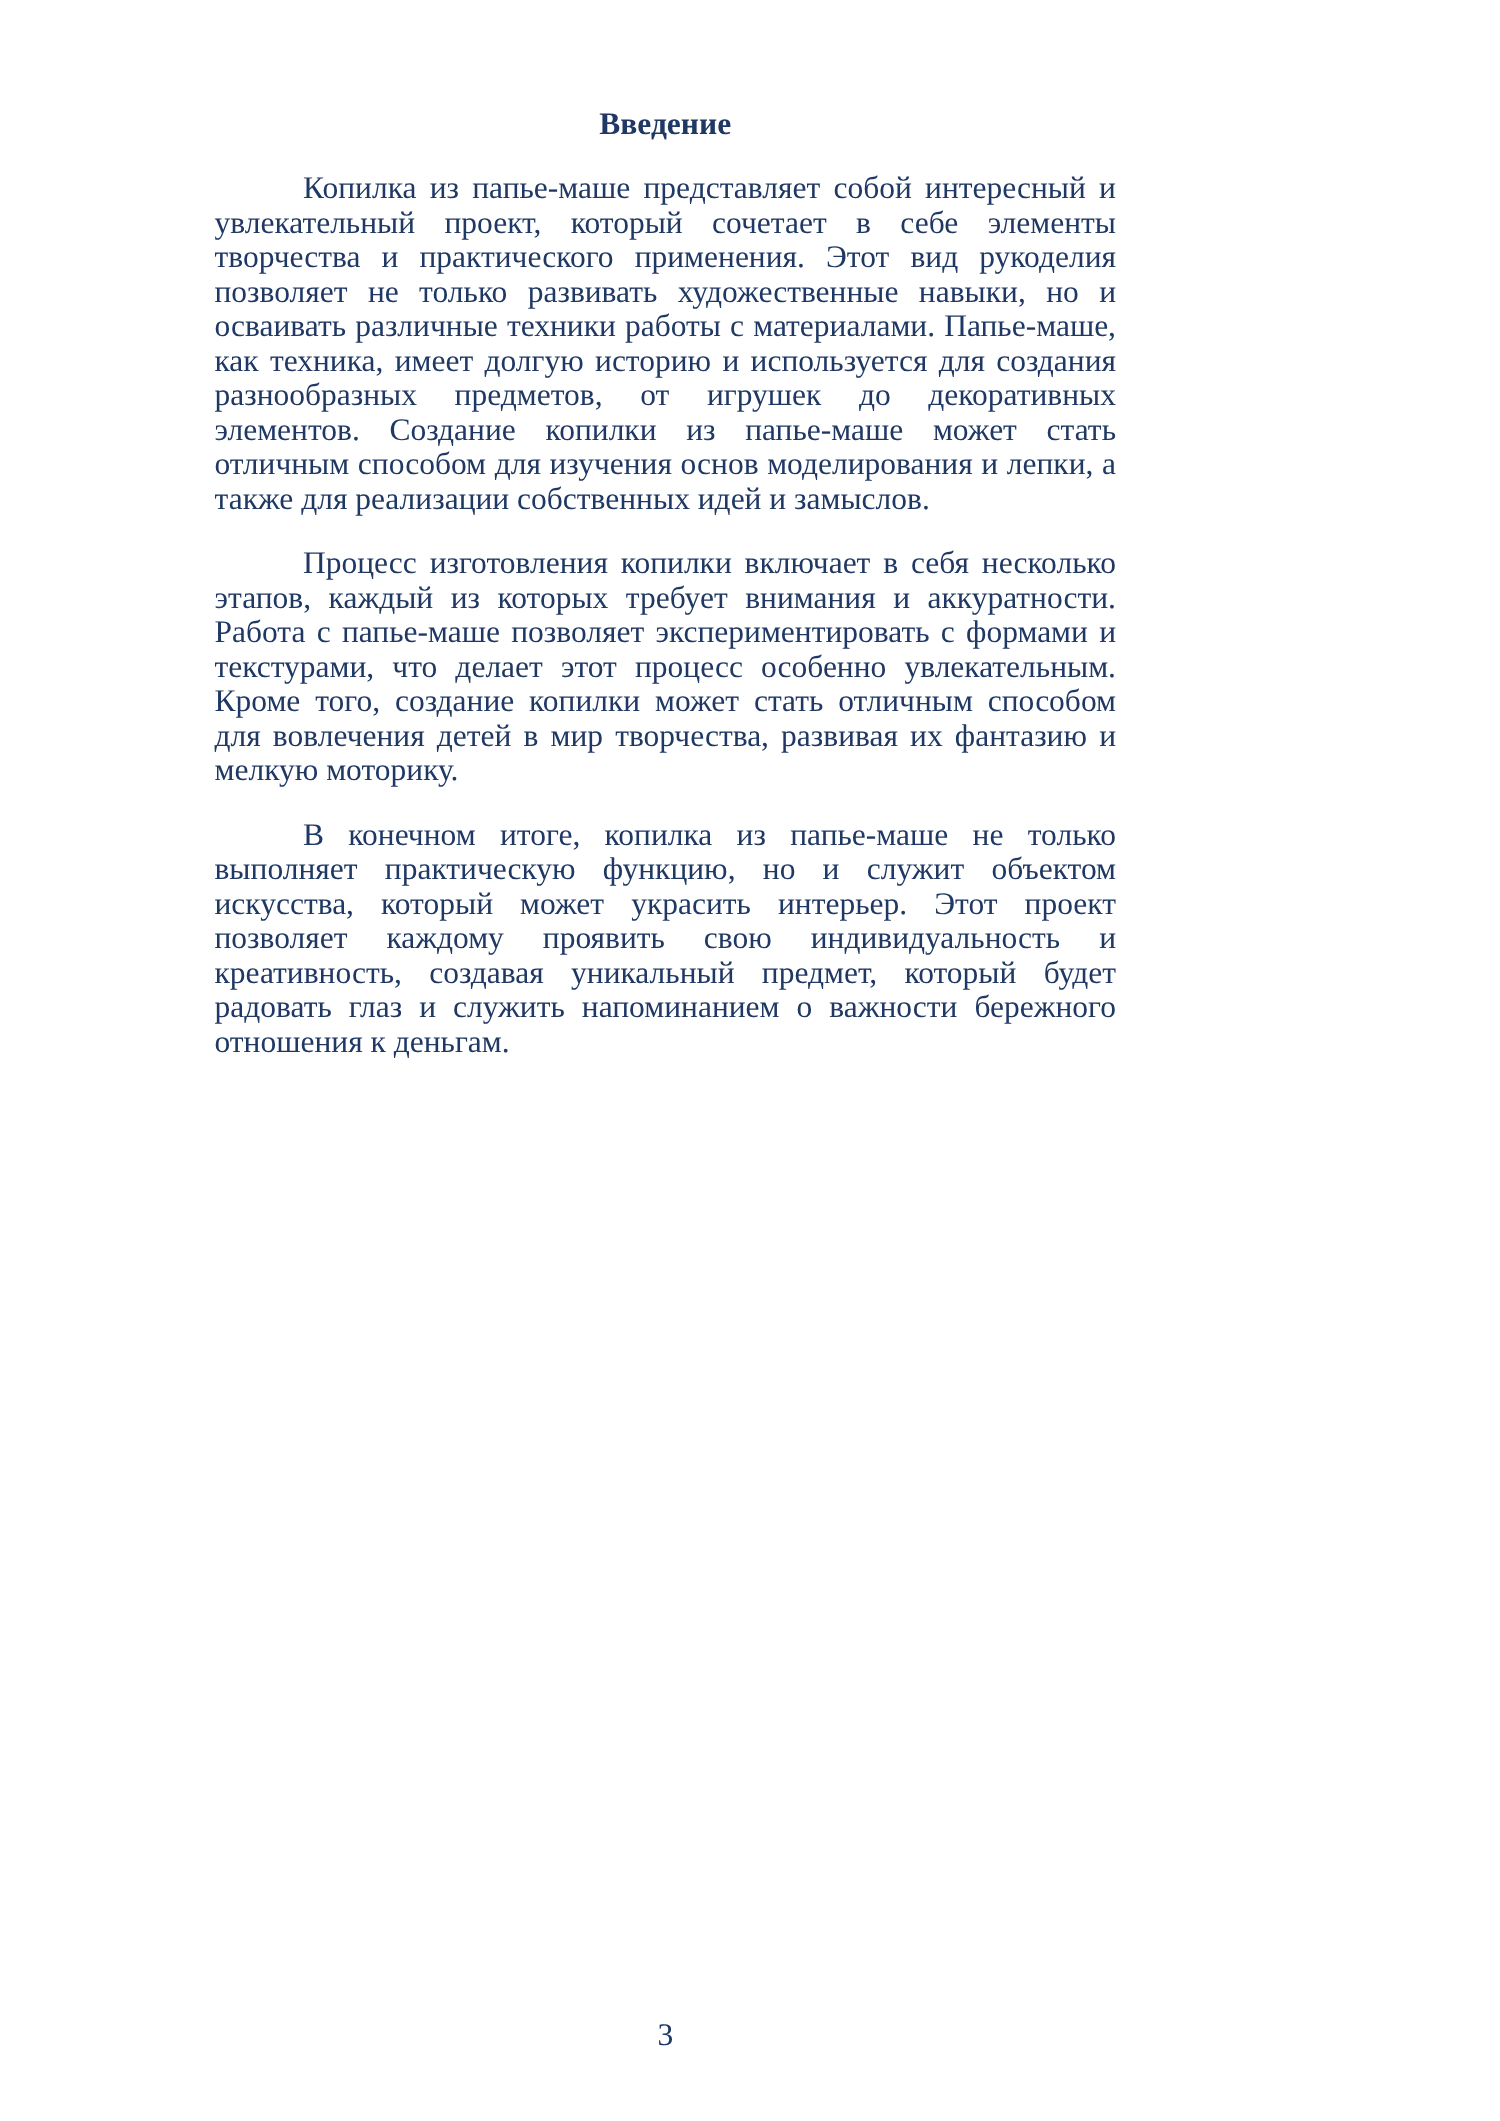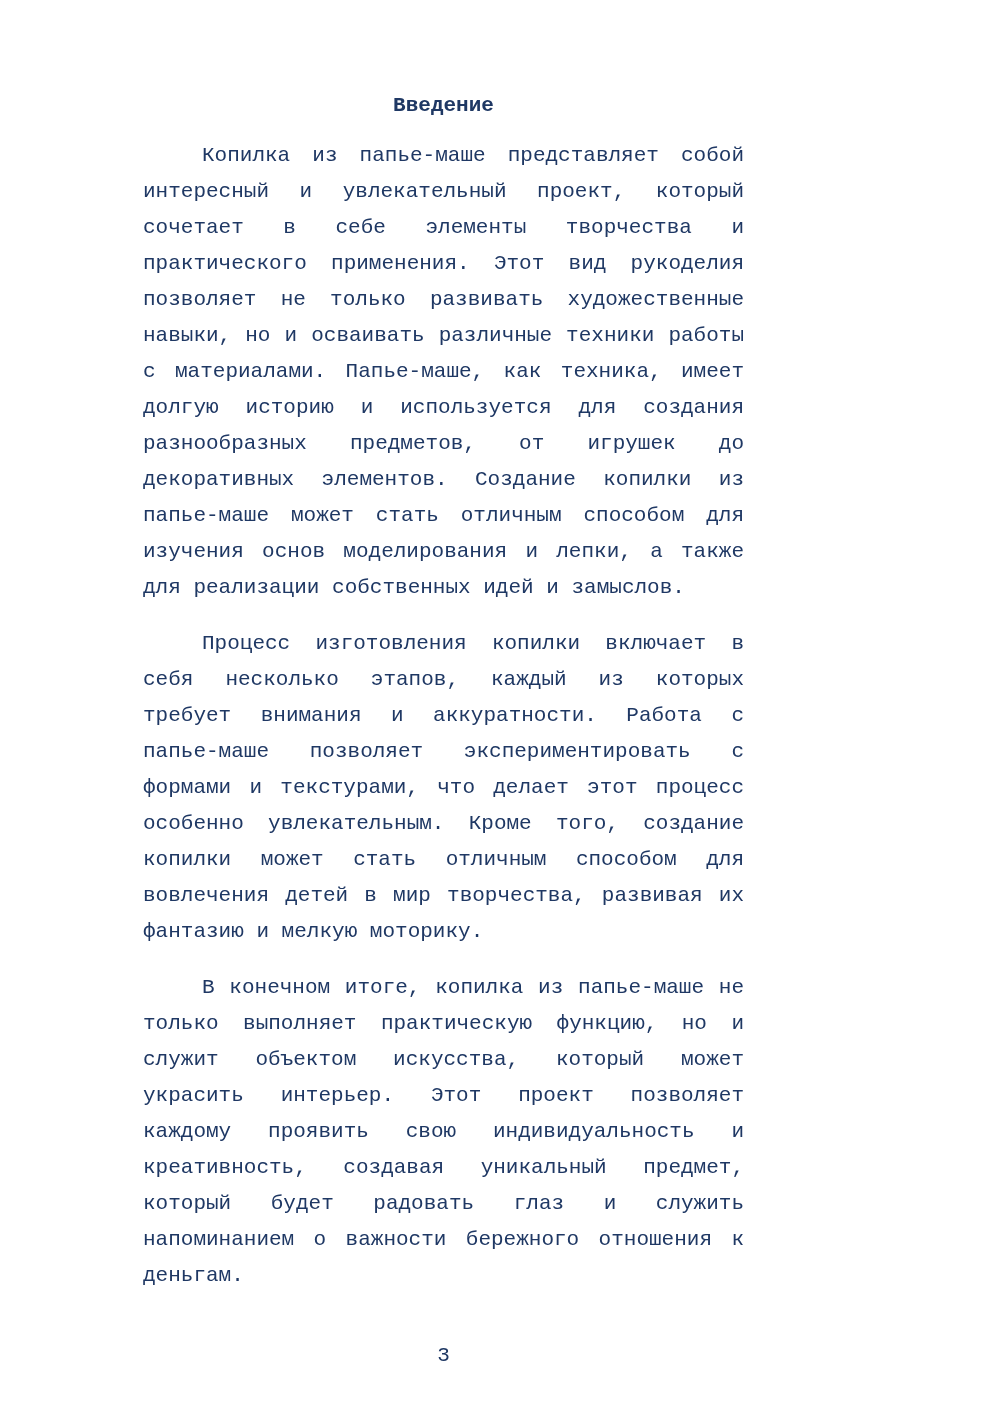--- a/index.html
+++ b/index.html
@@ -14,35 +14,34 @@
       font-family: "Liberation Serif", "DejaVu Serif", serif;
       color: #1f3864;
       overflow: hidden;
     }
 
     .page {
       position: relative;
       width: 816px;
       height: 1414px;
       background: #ffffff;
-      padding: 88px 72px 0 143px;
-      font-family: Liberation Mono, monospace;
+      padding: 64px 72px 0 143px;
     }
 
     .doc-title {
       text-align: center;
       font-weight: bold;
       font-size: 21px;
       line-height: 36px;
       margin-bottom: 14px;
     }
 
     .doc-paragraph {
       font-size: 21px;
-      line-height: 36px;
+      line-height: 23px;
       text-align: justify;
       text-indent: 59px;
       margin-bottom: 20px;
     }
 
     .page-number {
       position: absolute;
       bottom: 46px;
       left: 143px;
       right: 72px;

